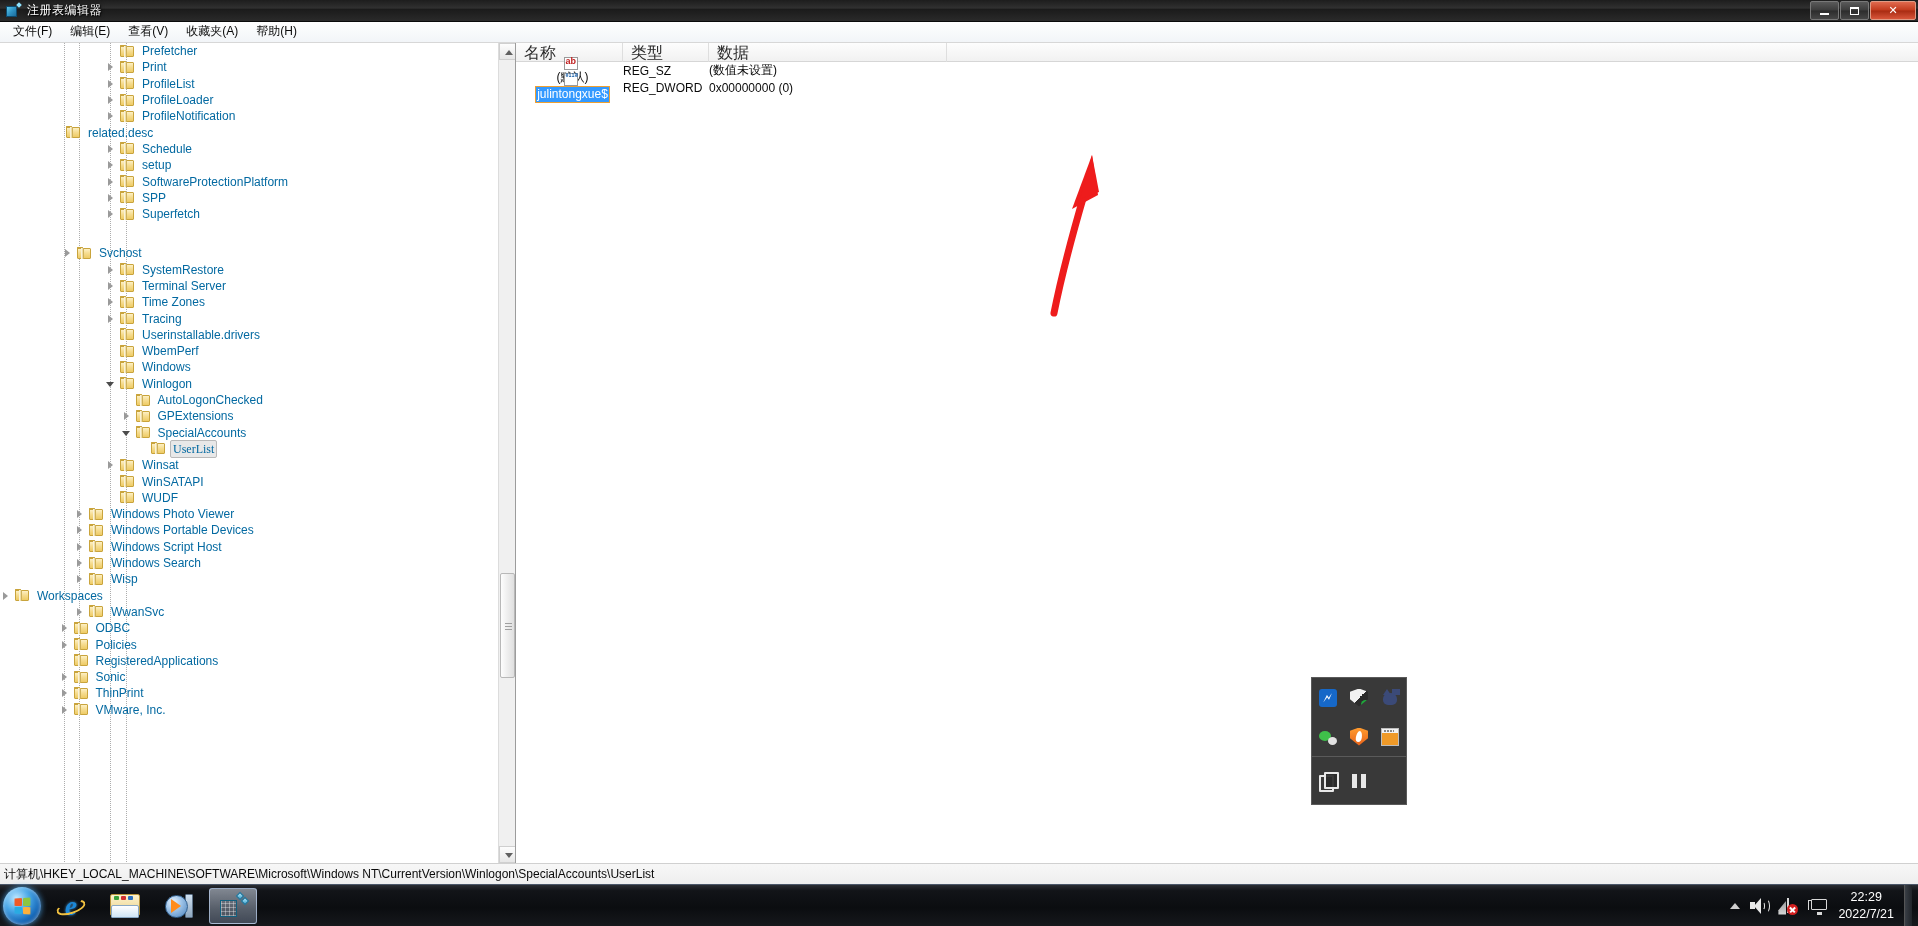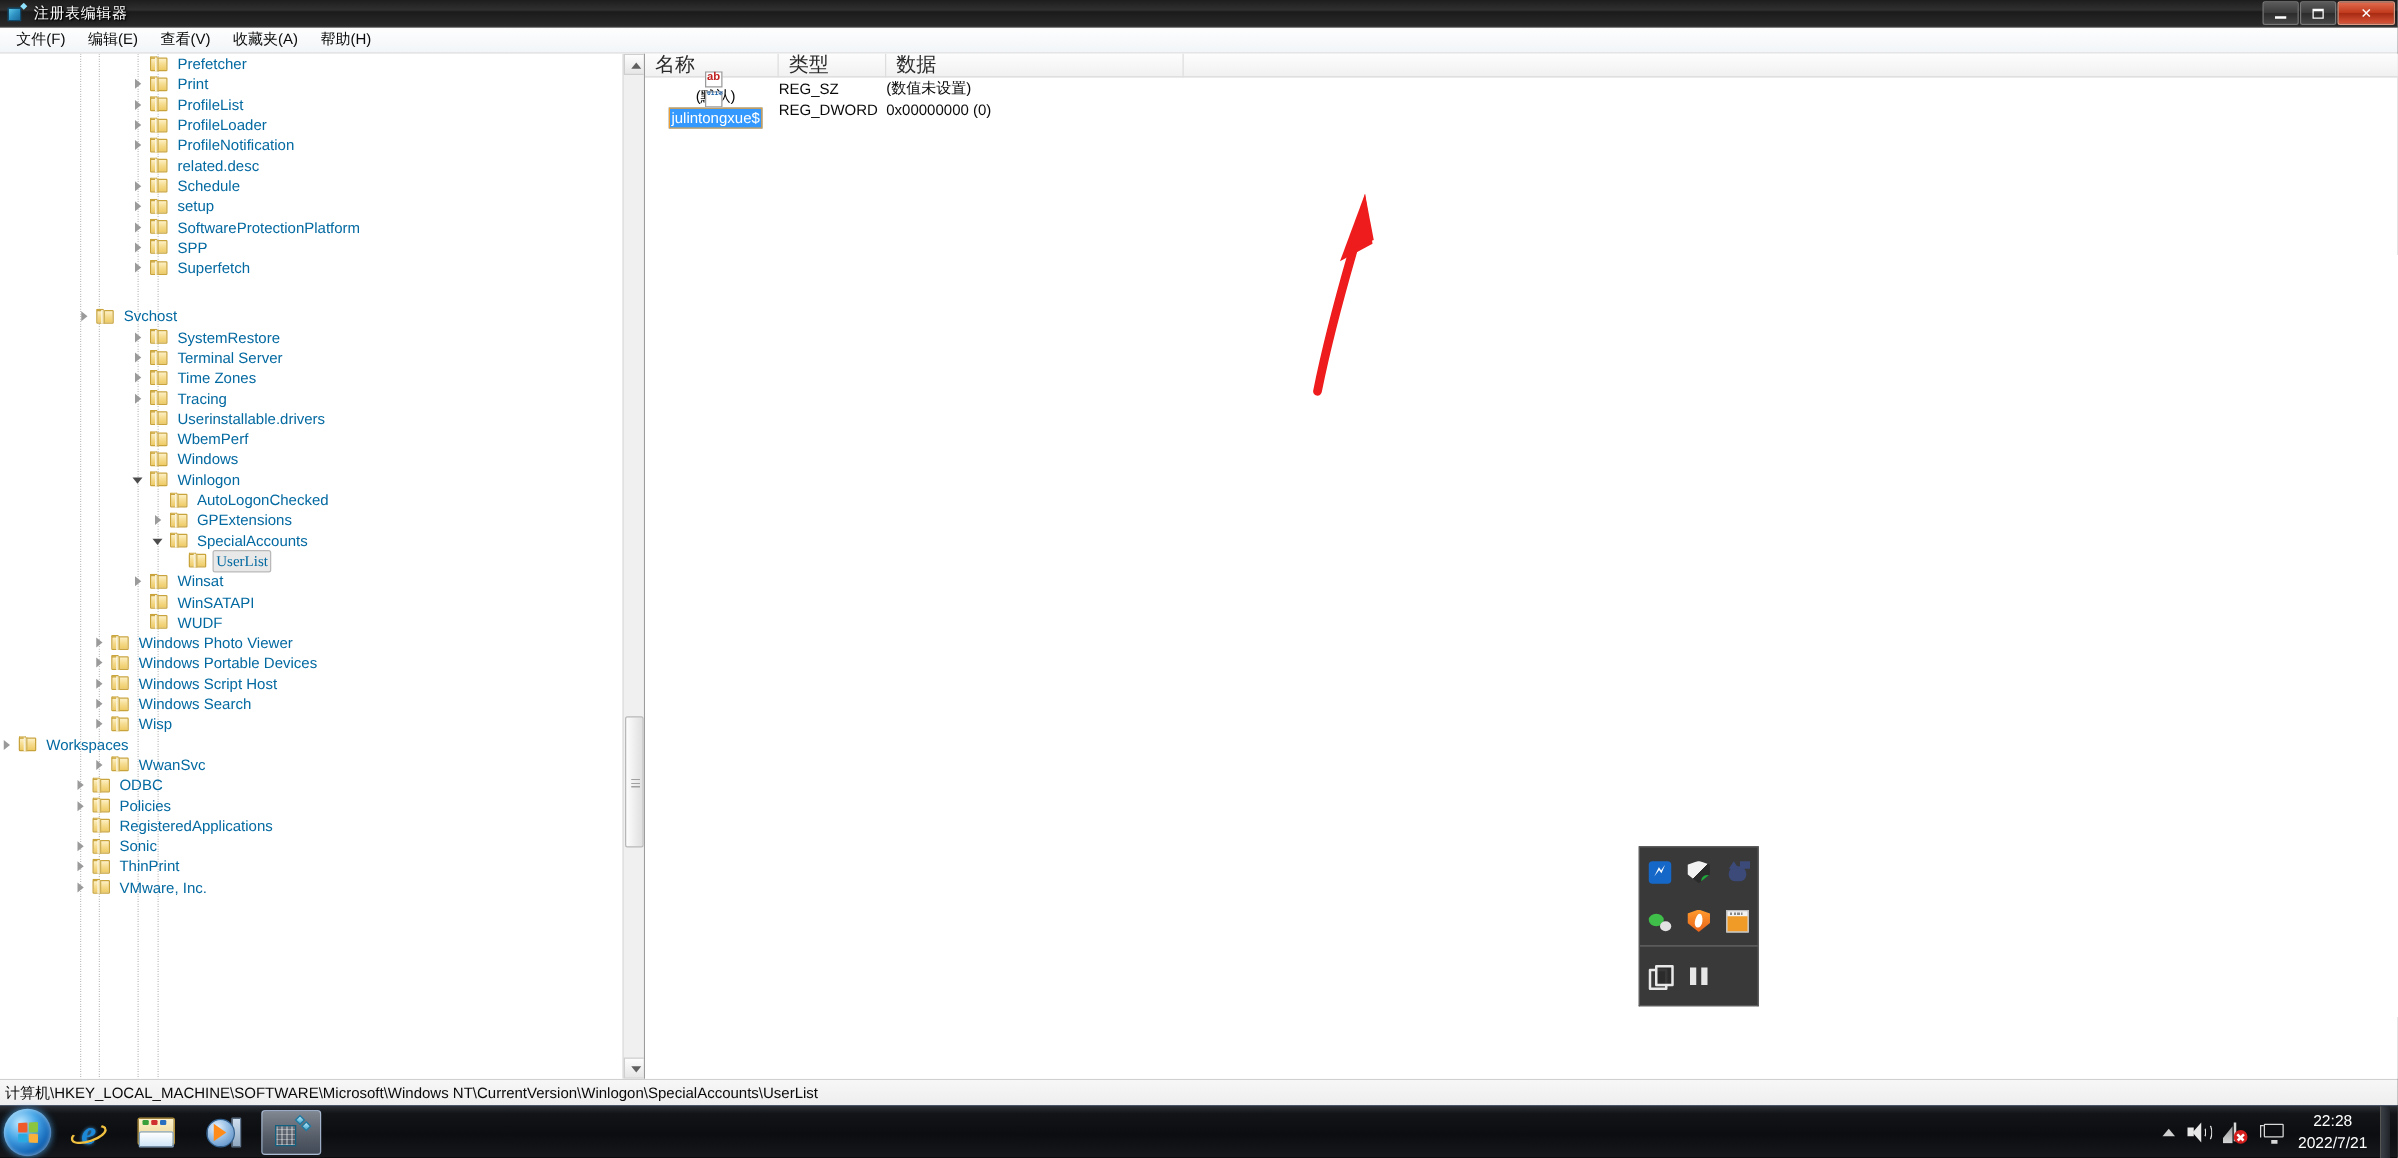--- a/index.html
+++ b/index.html
@@ -514,21 +514,21 @@
             </div>
             <div class="tree-row" style="padding-left: 105px;">
               <span class="twisty collapsed"></span>
               <span class="folder">
                 <span class="ftab"></span>
                 <span class="fbody"></span>
                 <span class="fspine"></span>
               </span>
               <span class="tree-label">ProfileNotification</span>
             </div>
-            <div class="tree-row" style="padding-left: 105px;">
+            <div class="tree-row" style="padding-left: 51px;">
               <span class="twisty none"></span>
               <span class="folder">
                 <span class="ftab"></span>
                 <span class="fbody"></span>
                 <span class="fspine"></span>
               </span>
               <span class="tree-label">related.desc</span>
             </div>
             <div class="tree-row" style="padding-left: 105px;">
               <span class="twisty collapsed"></span>
@@ -954,18 +954,18 @@
       <div class="bars"></div>
         <div class="pole"></div>
         <div class="err"></div>
     </div>
     <div class="mon">
       <div class="scr"></div>
         <div class="std"></div>
         <div class="cab"></div>
     </div>
     <div class="clock">
-      <div>22:28</div>
+      <div>22:29</div>
       <div>2022/7/21</div>
     </div>
     <div class="showdesk"></div>
   </div>
 </div>
 
 </body></html>

